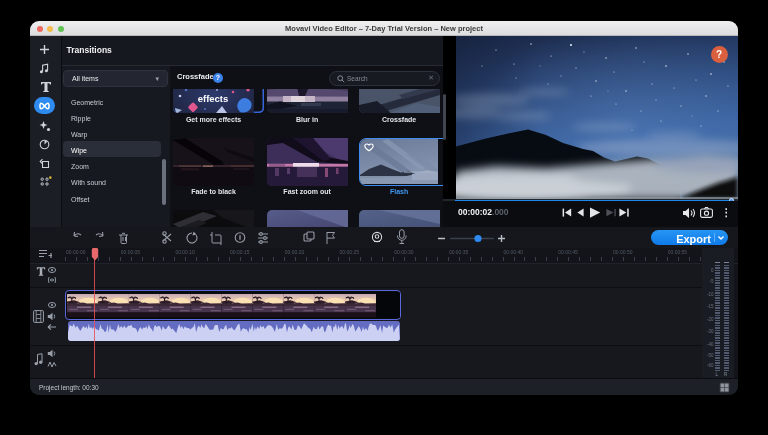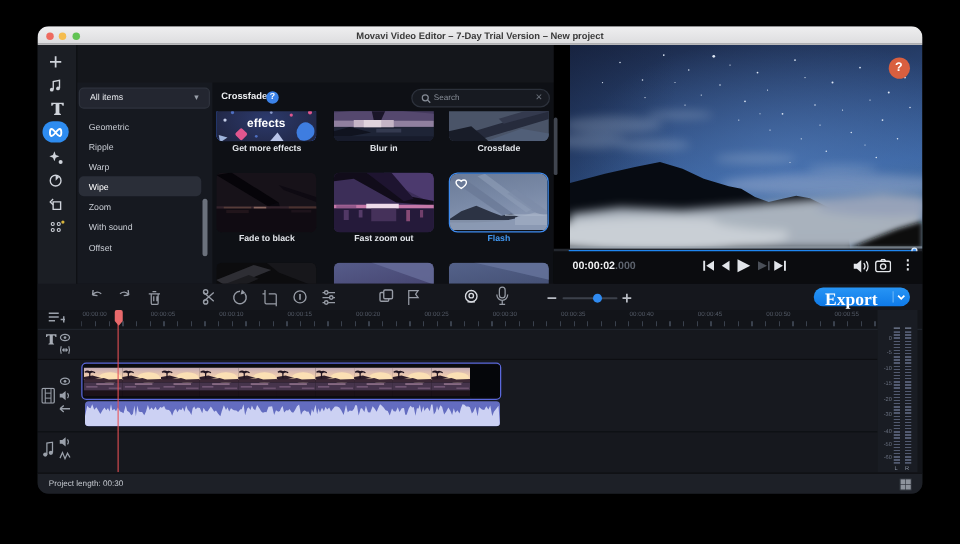--- a/index.html
+++ b/index.html
@@ -37,21 +37,21 @@
   background:#0e1015; overflow:hidden; }
 #featpanel .ft { position:absolute; left:7px; top:6px; font-size:7.5px; font-weight:bold; color:#eceef1; }
 #helpc { position:absolute; left:43px; top:6.5px; width:10px; height:10px; border-radius:50%;
   background:#3b82e8; color:#fff; font-size:7px; font-weight:bold;
   text-align:center; line-height:10px; }
 #search { position:absolute; left:159px; top:5px; width:111px; height:14.5px;
   background:#171a21; border:1px solid #2c313b; border-radius:8px; }
 #search .mag { position:absolute; left:7px; top:3px; }
 #search .stxt { position:absolute; left:17px; top:2.5px; font-size:6.5px; color:#868c96; }
 #search .x { position:absolute; right:5px; top:2px; font-size:7px; color:#6a707a; }
-.thumb { position:absolute; width:80px; height:48px; border-radius:5px; overflow:hidden; }
+.thumb { position:absolute; width:91px; height:48px; border-radius:5px; overflow:hidden; }
 .tlabel { position:absolute; width:81px; text-align:center; font-size:7px; font-weight:bold; color:#e2e5ea; }
 
 #preview { position:absolute; left:413px; top:15px; width:295px; height:191px; background:#000; }
 #pctrl { position:absolute; left:413px; top:180px; width:295px; height:26px; background:#0b0c0f; }
 
 #toolbar { position:absolute; left:0; top:206px; width:708px; height:21px; background:#15171d; }
 
 #timeline { position:absolute; left:0; top:227px; width:708px; height:130px; background:#121419; overflow:hidden; }
 .rlab { position:absolute; top:1px; font-size:5px; color:#545b67; }
 #meter { position:absolute; left:672px; top:0px; width:32px; height:130px; background:#191c23; }
@@ -66,20 +66,23 @@
 <body>
 <div id="win">
 
   <div id="titlebar">
     <div class="tl" style="left:6.5px;background:#ee6a5f;"></div>
     <div class="tl" style="left:17px;background:#f5bd4f;"></div>
     <div class="tl" style="left:27.5px;background:#61c354;"></div>
     <div id="title">Movavi Video Editor – 7-Day Trial Version – New project</div>
   </div>
 
+  <div id="phead">
+      <div class="t">Transitions</div>
+    </div>
 
   <div id="sidebar">
     <svg class="abs" style="left:9px;top:8px;" width="11" height="11" viewBox="0 0 11 11">
       <path d="M5.5 1v9M1 5.5h9" stroke="#cfd3da" stroke-width="1.4"></path>
       </svg>
     <svg class="abs" style="left:9px;top:26.5px;" width="11" height="11" viewBox="0 0 11 11">
       <path d="M3.6 8.6V2.2l5-1v6.4" stroke="#cfd3da" stroke-width="1.1" fill="none"></path>
       <circle cx="2.4" cy="8.7" r="1.5" fill="#cfd3da"></circle>
         <circle cx="7.4" cy="7.7" r="1.5" fill="#cfd3da"></circle>
       </svg>
@@ -429,21 +432,21 @@
           <circle cx="347" cy="9.5" r="1.8" stroke="#d7dae0"></circle>
           <path d="M344 14.5 h6" stroke="#d7dae0"></path>
         <path d="M369.5 5 a2.3 2.3 0 0 1 4.6 0 v4 a2.3 2.3 0 0 1 -4.6 0 Z M367.5 8.5 v0.5 a4.3 4.3 0 0 0 8.6 0 v-0.5 M371.8 13.5 v3 M369.5 16.5 h4.6" stroke-width="1"></path>
         <path d="M408 11.5 h7" stroke="#b9bdc4" stroke-width="1.4"></path>
         <path d="M468 11.5 h7 M471.5 8 v7" stroke="#b9bdc4" stroke-width="1.4"></path>
       </g>
       <rect x="420" y="10.7" width="44" height="1.6" rx="0.8" fill="#3c414b"></rect>
       <circle cx="448" cy="11.5" r="3.6" fill="#2f8af0"></circle>
     </svg>
     <div class="abs" style="left:621px;top:3px;width:77px;height:15px;border-radius:7.5px;background:linear-gradient(#2795f5,#0f7ae8);">
-      <div class="abs" style="left:0;width:60px;text-align:center;top:2.5px;font-size:14px;font-weight:bold;color:#fff;font-family:Liberation Serif, serif;">Export</div>
+      <div class="abs" style="left:0;width:60px;text-align:right;top:2.5px;font-size:11px;font-weight:bold;color:#fff;">Export</div>
       <div class="abs" style="left:62.5px;top:3px;width:1px;height:9px;background:#5fb0f8;"></div>
       <svg class="abs" style="left:66px;top:5px;" width="8" height="6" viewBox="0 0 8 6">
           <path d="M1.5 1.5 L4 4 L6.5 1.5" stroke="#fff" stroke-width="1.4" fill="none"></path>
         </svg>
     </div>
   </div>
 
   <div id="timeline">
     <svg class="abs" style="left:8px;top:1px;" width="14" height="10" viewBox="0 0 14 10">
       <path d="M1 1.5 h8 M1 4.5 h8 M1 7.5 h5" stroke="#9aa0aa" stroke-width="1.2"></path>

